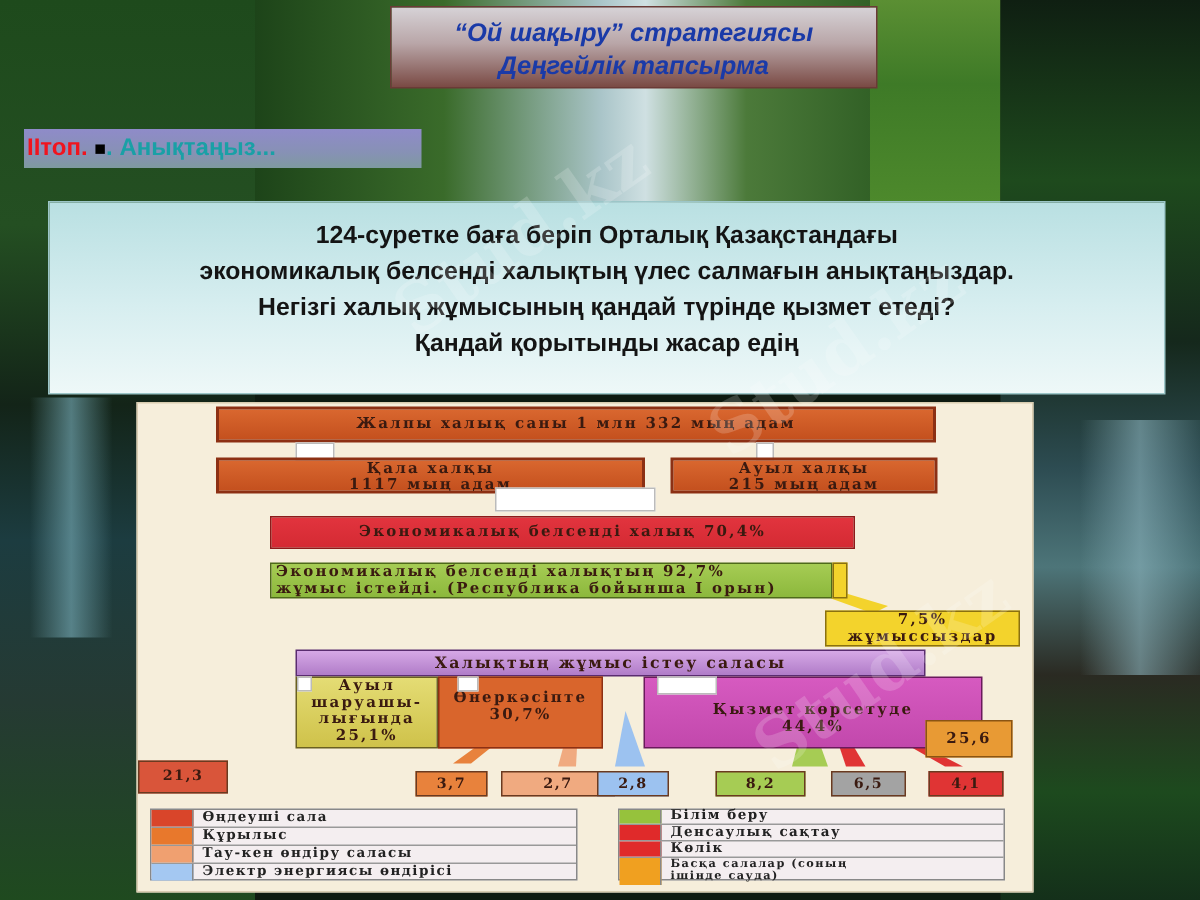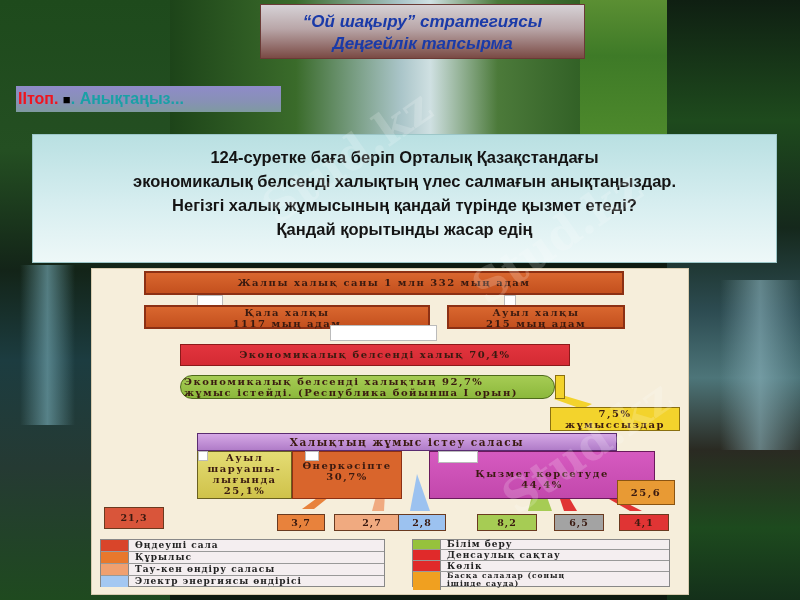--- a/index.html
+++ b/index.html
@@ -139,21 +139,21 @@
   <div class="blk orange-blk" style="left:331px;top:36px;width:178px;height:24px;">
     <div>Ауыл халқы</div>
     <div>215 мың адам</div>
   </div>
   <div class="arrow-box" style="left:238px;top:56px;width:105px;height:14px;"></div>
 
   <div class="blk red-blk" style="left:88px;top:75px;width:390px;height:22px;line-height:20px;">
     <span>Экономикалық белсенді халық 70,4%</span>
   </div>
 
-  <div class="blk green-blk" style="left:88px;top:106px;width:375px;height:24px;border-radius:12px;">
+  <div class="blk green-blk" style="left:88px;top:106px;width:375px;height:24px;">
     <div>Экономикалық белсенді халықтың 92,7%</div>
     <div>жұмыс істейді. (Республика бойынша I орын)</div>
   </div>
   <div class="blk yellow-blk" style="left:463px;top:106px;width:10px;height:24px;"></div>
 
   <div class="blk yellow-blk" style="left:458px;top:138px;width:130px;height:24px;">
     <div>7,5%</div>
     <div>жұмыссыздар</div>
   </div>
 
@@ -176,21 +176,21 @@
     <div>44,4%</div>
   </div>
   <div class="arrow-box" style="left:106px;top:182px;width:8px;height:8px;"></div>
   <div class="arrow-box" style="left:213px;top:182px;width:12px;height:8px;"></div>
   <div class="arrow-box" style="left:346px;top:182px;width:38px;height:10px;"></div>
 
   <div class="blk other-blk" style="left:525px;top:211px;width:58px;height:25px;line-height:23px;">
     <span>25,6</span>
   </div>
 
-  <div class="val" style="left:12px;top:238px;width:60px;height:22px;line-height:20px;background:#d9553a;">
+  <div class="val" style="left:0px;top:238px;width:60px;height:22px;line-height:20px;background:#d9553a;">
     <span>21,3</span>
   </div>
   <div class="val" style="left:185px;top:245px;width:48px;background:#e8823c;">
     <span>3,7</span>
   </div>
   <div class="val" style="left:242px;top:245px;width:76px;background:#f0aa80;">
     <span>2,7</span>
   </div>
   <div class="val" style="left:306px;top:245px;width:48px;background:#9cc2f0;">
     <span>2,8</span>

